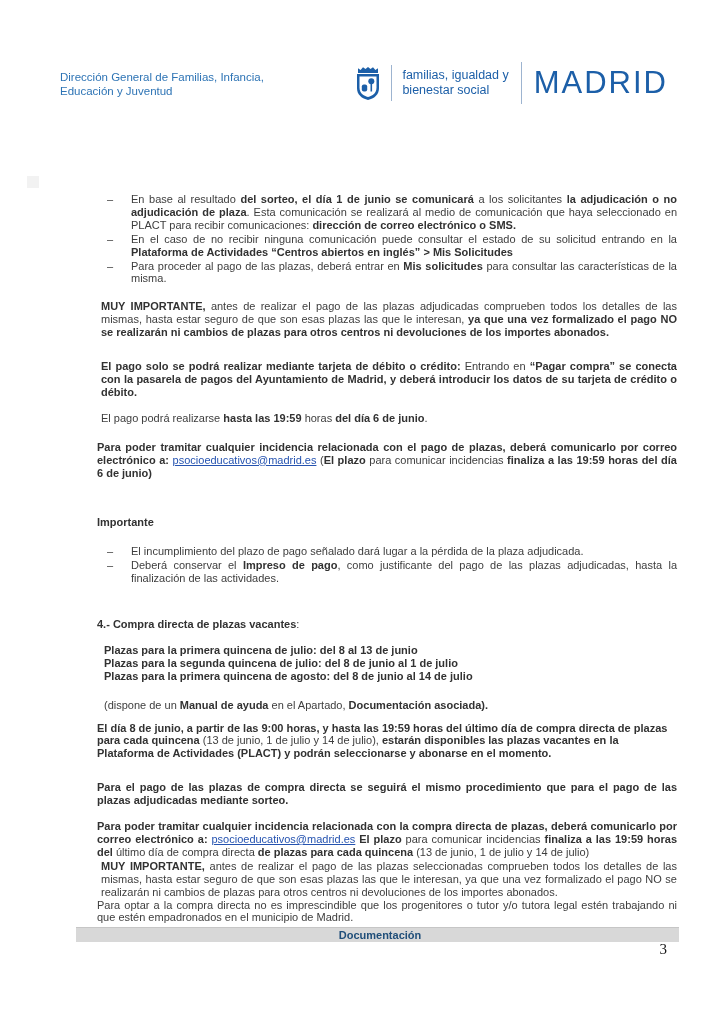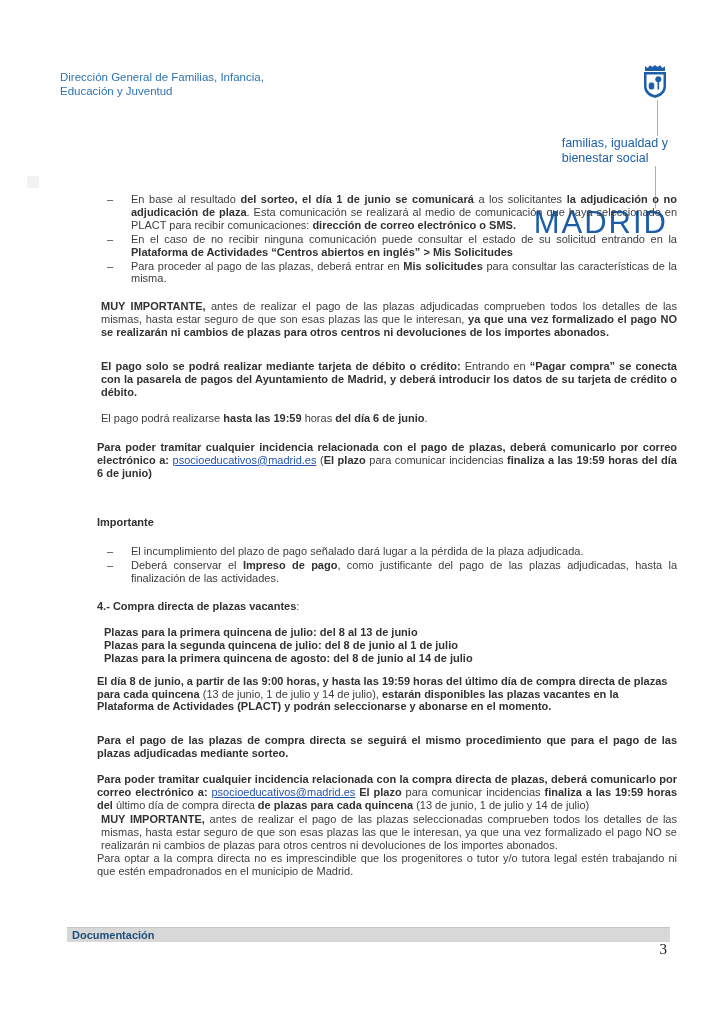--- a/index.html
+++ b/index.html
@@ -3,50 +3,50 @@
 <meta charset="utf-8">
 <style>
   html,body{margin:0;padding:0;background:#ffffff;}
   .page{position:relative;width:724px;height:996px;background:#fff;overflow:hidden;
         font-family:"Liberation Sans",sans-serif;color:#3d3d3d;}
 
   
   .hdr{position:absolute;left:60px;top:70px;right:56px;display:flex;
        justify-content:space-between;align-items:flex-start;}
   .org{color:#2e74b5;font-size:11.5px;line-height:14px;}
-  .logo{display:flex;align-items:flex-end;margin-top:-8px;flex-direction:column;}
+  .logo{display:flex;align-items:center;margin-top:-8px;}
   .area{color:#1c5fa8;font-size:12.5px;line-height:15px;}
   .city{color:#1c5fa8;font-size:31px;letter-spacing:2px;line-height:30px;}
   .vr{background:#9db4d0;width:1px;}
   .vr1{height:36px;margin:0 10px;}
   .vr2{height:42px;margin:0 12px;}
 
   
   .artifact{position:absolute;left:27px;top:176px;width:12px;height:12px;background:#f2f2f2;}
 
   
   .bodycol{position:absolute;left:97px;top:193px;width:580px;
            font-size:11px;line-height:12.9px;color:#3d3d3d;}
   .para{margin:0;}
   .bold{font-weight:bold;color:#323232;}
   .j{text-align:justify;}
   .ind{padding-left:4px;}
   .ind2{padding-left:7px;}
   .g0{margin-top:1px;}.g1{margin-top:16px;}.gA{margin-top:10px;}
   .g2{margin-top:13px;}.g3{margin-top:15px;}.g4{margin-top:21px;}
-  .g5{margin-top:37px;}.g6{margin-top:15px;}
+  .g5{margin-top:37px;}.g6{margin-top:33px;}
   .item{position:relative;padding-left:34px;}
   .item + .item{margin-top:1px;}
   .item .dash{position:absolute;left:10px;top:0;}
   .item .btext{text-align:justify;}
   .link{color:#2553b0;text-decoration:underline;cursor:pointer;}
 
   
-  .docbar{position:absolute;left:67px;top:927px;width:603px;height:14px;
-          background:#d8d8d8;border-top:1px solid #c6c6c6;}
+  .docbar{position:absolute;left:76px;top:927px;width:603px;height:14px;
+          background:#d8d8d8;border-top:1px solid #c6c6c6;text-align:center;}
   .docbar span{display:block;padding-left:5px;font-size:11px;line-height:14px;
                font-weight:bold;color:#1f4e79;}
   .pageno{position:absolute;right:57px;top:941px;
           font-family:"Liberation Serif",serif;font-size:15px;color:#151515;}
 </style>
 </head>
 <body>
 
 <div class="page">
 
@@ -105,20 +105,21 @@
           <span class="dash">–</span>
           <div class="btext"><span>Deberá conservar el </span><span class="bold">Impreso de pago</span><span>, como justificante del pago de las plazas adjudicadas, hasta la finalización de las actividades.</span></div>
         </div>
       </div>
       <div class="para g6"><span class="bold">4.- Compra directa de plazas vacantes</span><span>:</span></div>
       <div class="para g2 ind2">
         <div><span class="bold">Plazas para la primera quincena de julio: del 8 al 13 de junio</span></div>
         <div><span class="bold">Plazas para la segunda quincena de julio: del 8 de junio al 1 de julio</span></div>
         <div><span class="bold">Plazas para la primera quincena de agosto: del 8 de junio al 14 de julio</span></div>
       </div>
+      <div class="para g1 ind2"><span>(dispone de un </span><span class="bold">Manual de ayuda</span><span> en el Apartado, </span><span class="bold">Documentación asociada).</span></div>
       <div class="para gA"><span class="bold">El día 8 de junio, a partir de las 9:00 horas, y hasta las 19:59 horas del último día de compra directa de plazas para cada quincena</span><span> (13 de junio, 1 de julio y 14 de julio), </span><span class="bold">estarán disponibles las plazas vacantes en la Plataforma de Actividades (PLACT) y podrán seleccionarse y abonarse en el momento.</span></div>
       <div class="para g4 j"><span class="bold">Para el pago de las plazas de compra directa se seguirá el mismo procedimiento que para el pago de las plazas adjudicadas mediante sorteo.</span></div>
       <div class="para g2 j"><span class="bold">Para poder tramitar cualquier incidencia relacionada con la compra directa de plazas, deberá comunicarlo por correo electrónico a: </span><span class="link">psocioeducativos@madrid.es</span><span> </span><span class="bold">El plazo</span><span> para comunicar incidencias </span><span class="bold">finaliza a las 19:59 horas del</span><span> último día de compra directa </span><span class="bold">de plazas para cada quincena</span><span> (13 de junio, 1 de julio y 14 de julio)</span></div>
       <div class="para g0 j ind"><span class="bold">MUY IMPORTANTE,</span><span> antes de realizar el pago de las plazas seleccionadas comprueben todos los detalles de las mismas, hasta estar seguro de que son esas plazas las que le interesan, ya que una vez formalizado el pago NO se realizarán ni cambios de plazas para otros centros ni devoluciones de los importes abonados.</span></div>
       <div class="para j"><span>Para optar a la compra directa no es imprescindible que los progenitores o tutor y/o tutora legal estén trabajando ni que estén empadronados en el municipio de Madrid.</span></div>
     </main>
 
   <div class="docbar">
     <span>Documentación</span>
   </div>

